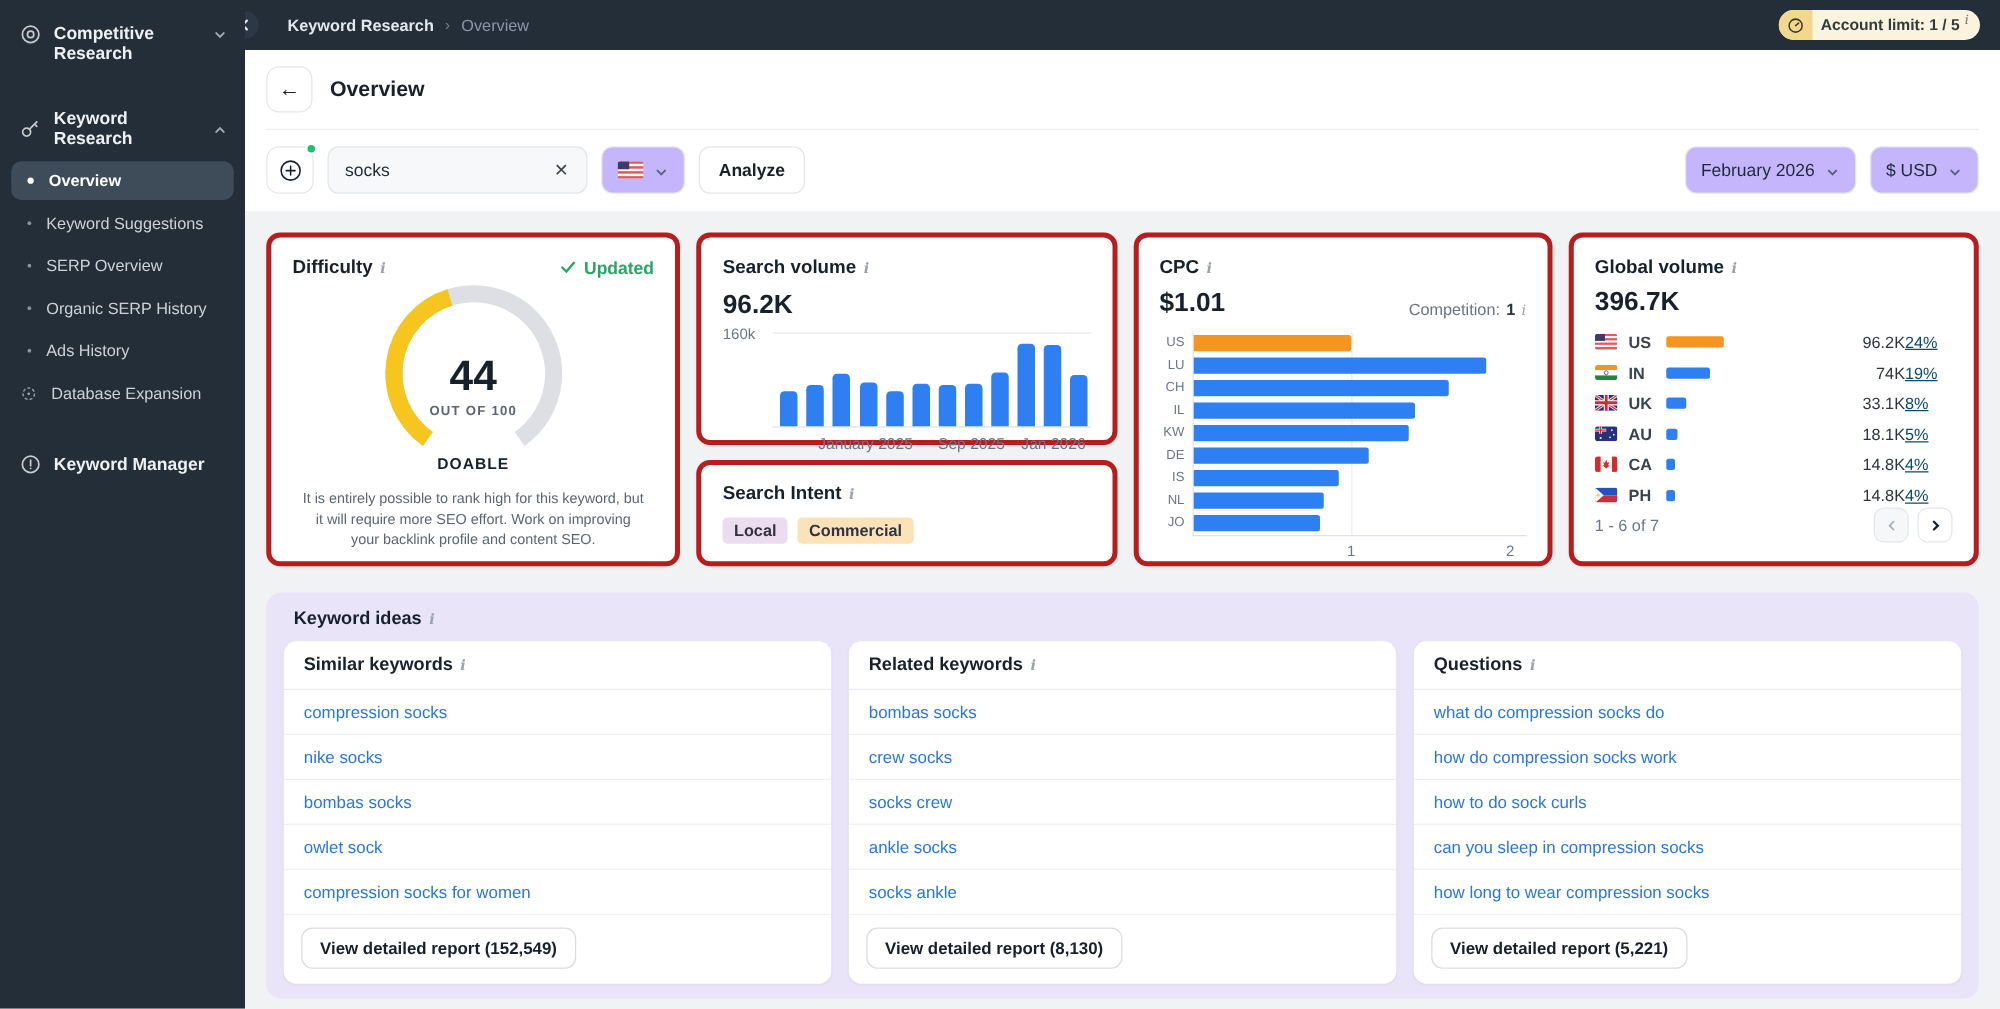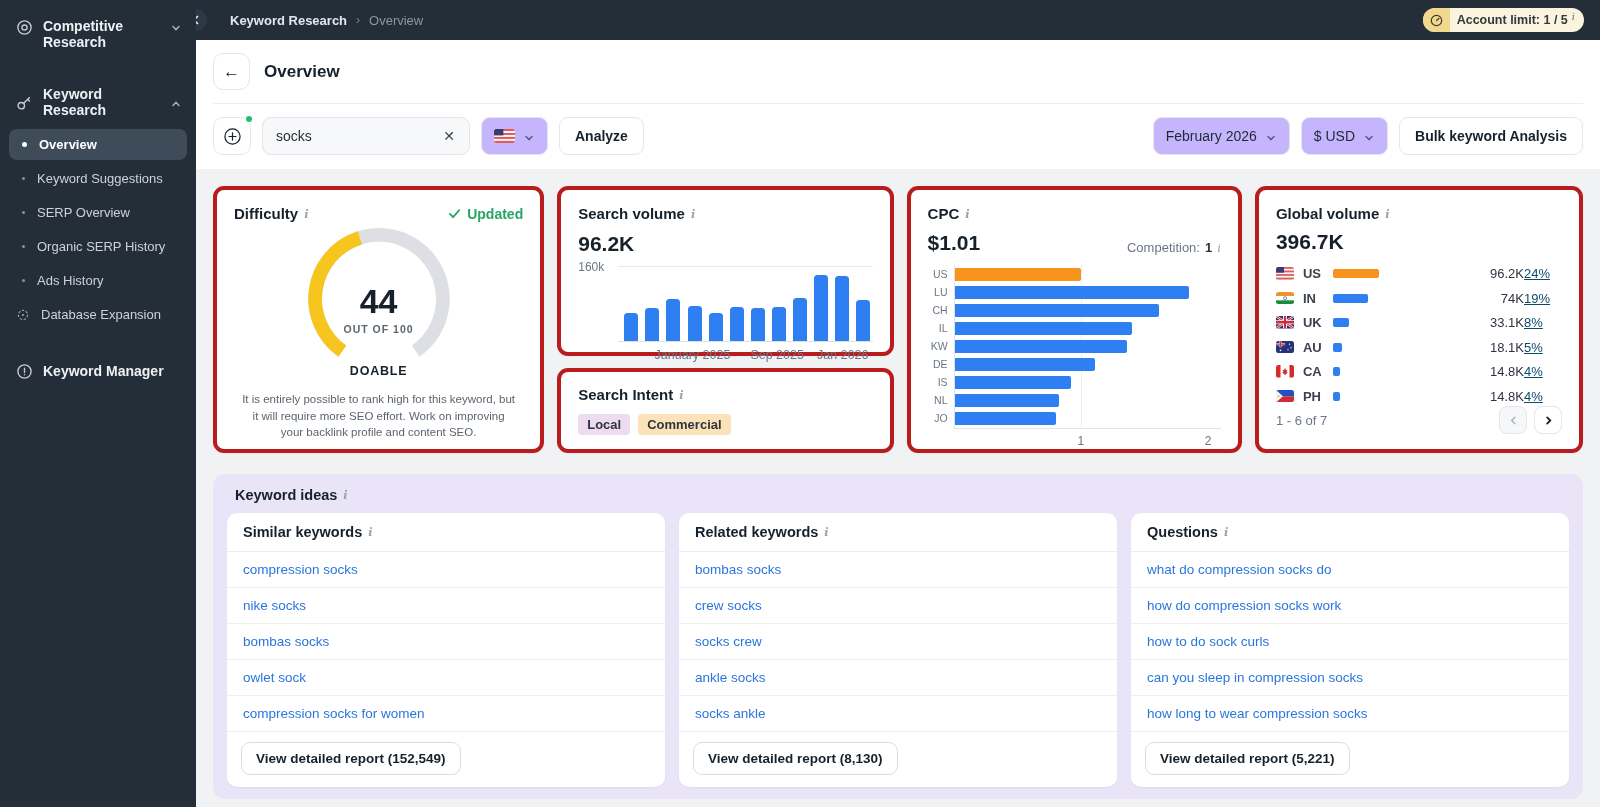--- a/index.html
+++ b/index.html
@@ -266,21 +266,20 @@
             <svg class="chev" viewBox="0 0 12 12" width="11" height="11" fill="none" stroke="#4a5562" stroke-width="1.6" stroke-linecap="round">
                 <polyline points="3,4.5 6,7.5 9,4.5"></polyline>
               </svg>
           </div>
           <div class="select-btn">
             <span>$ USD</span>
             <svg class="chev" viewBox="0 0 12 12" width="11" height="11" fill="none" stroke="#4a5562" stroke-width="1.6" stroke-linecap="round">
                 <polyline points="3,4.5 6,7.5 9,4.5"></polyline>
               </svg>
           </div>
-          <button class="btn">Bulk keyword Analysis</button>
         </div>
       </div>
     </div>
 
     <div class="content">
       <div class="cards-row">
 
         <section class="card diff-card">
           <div class="diff-head">
             <span class="card-title">

